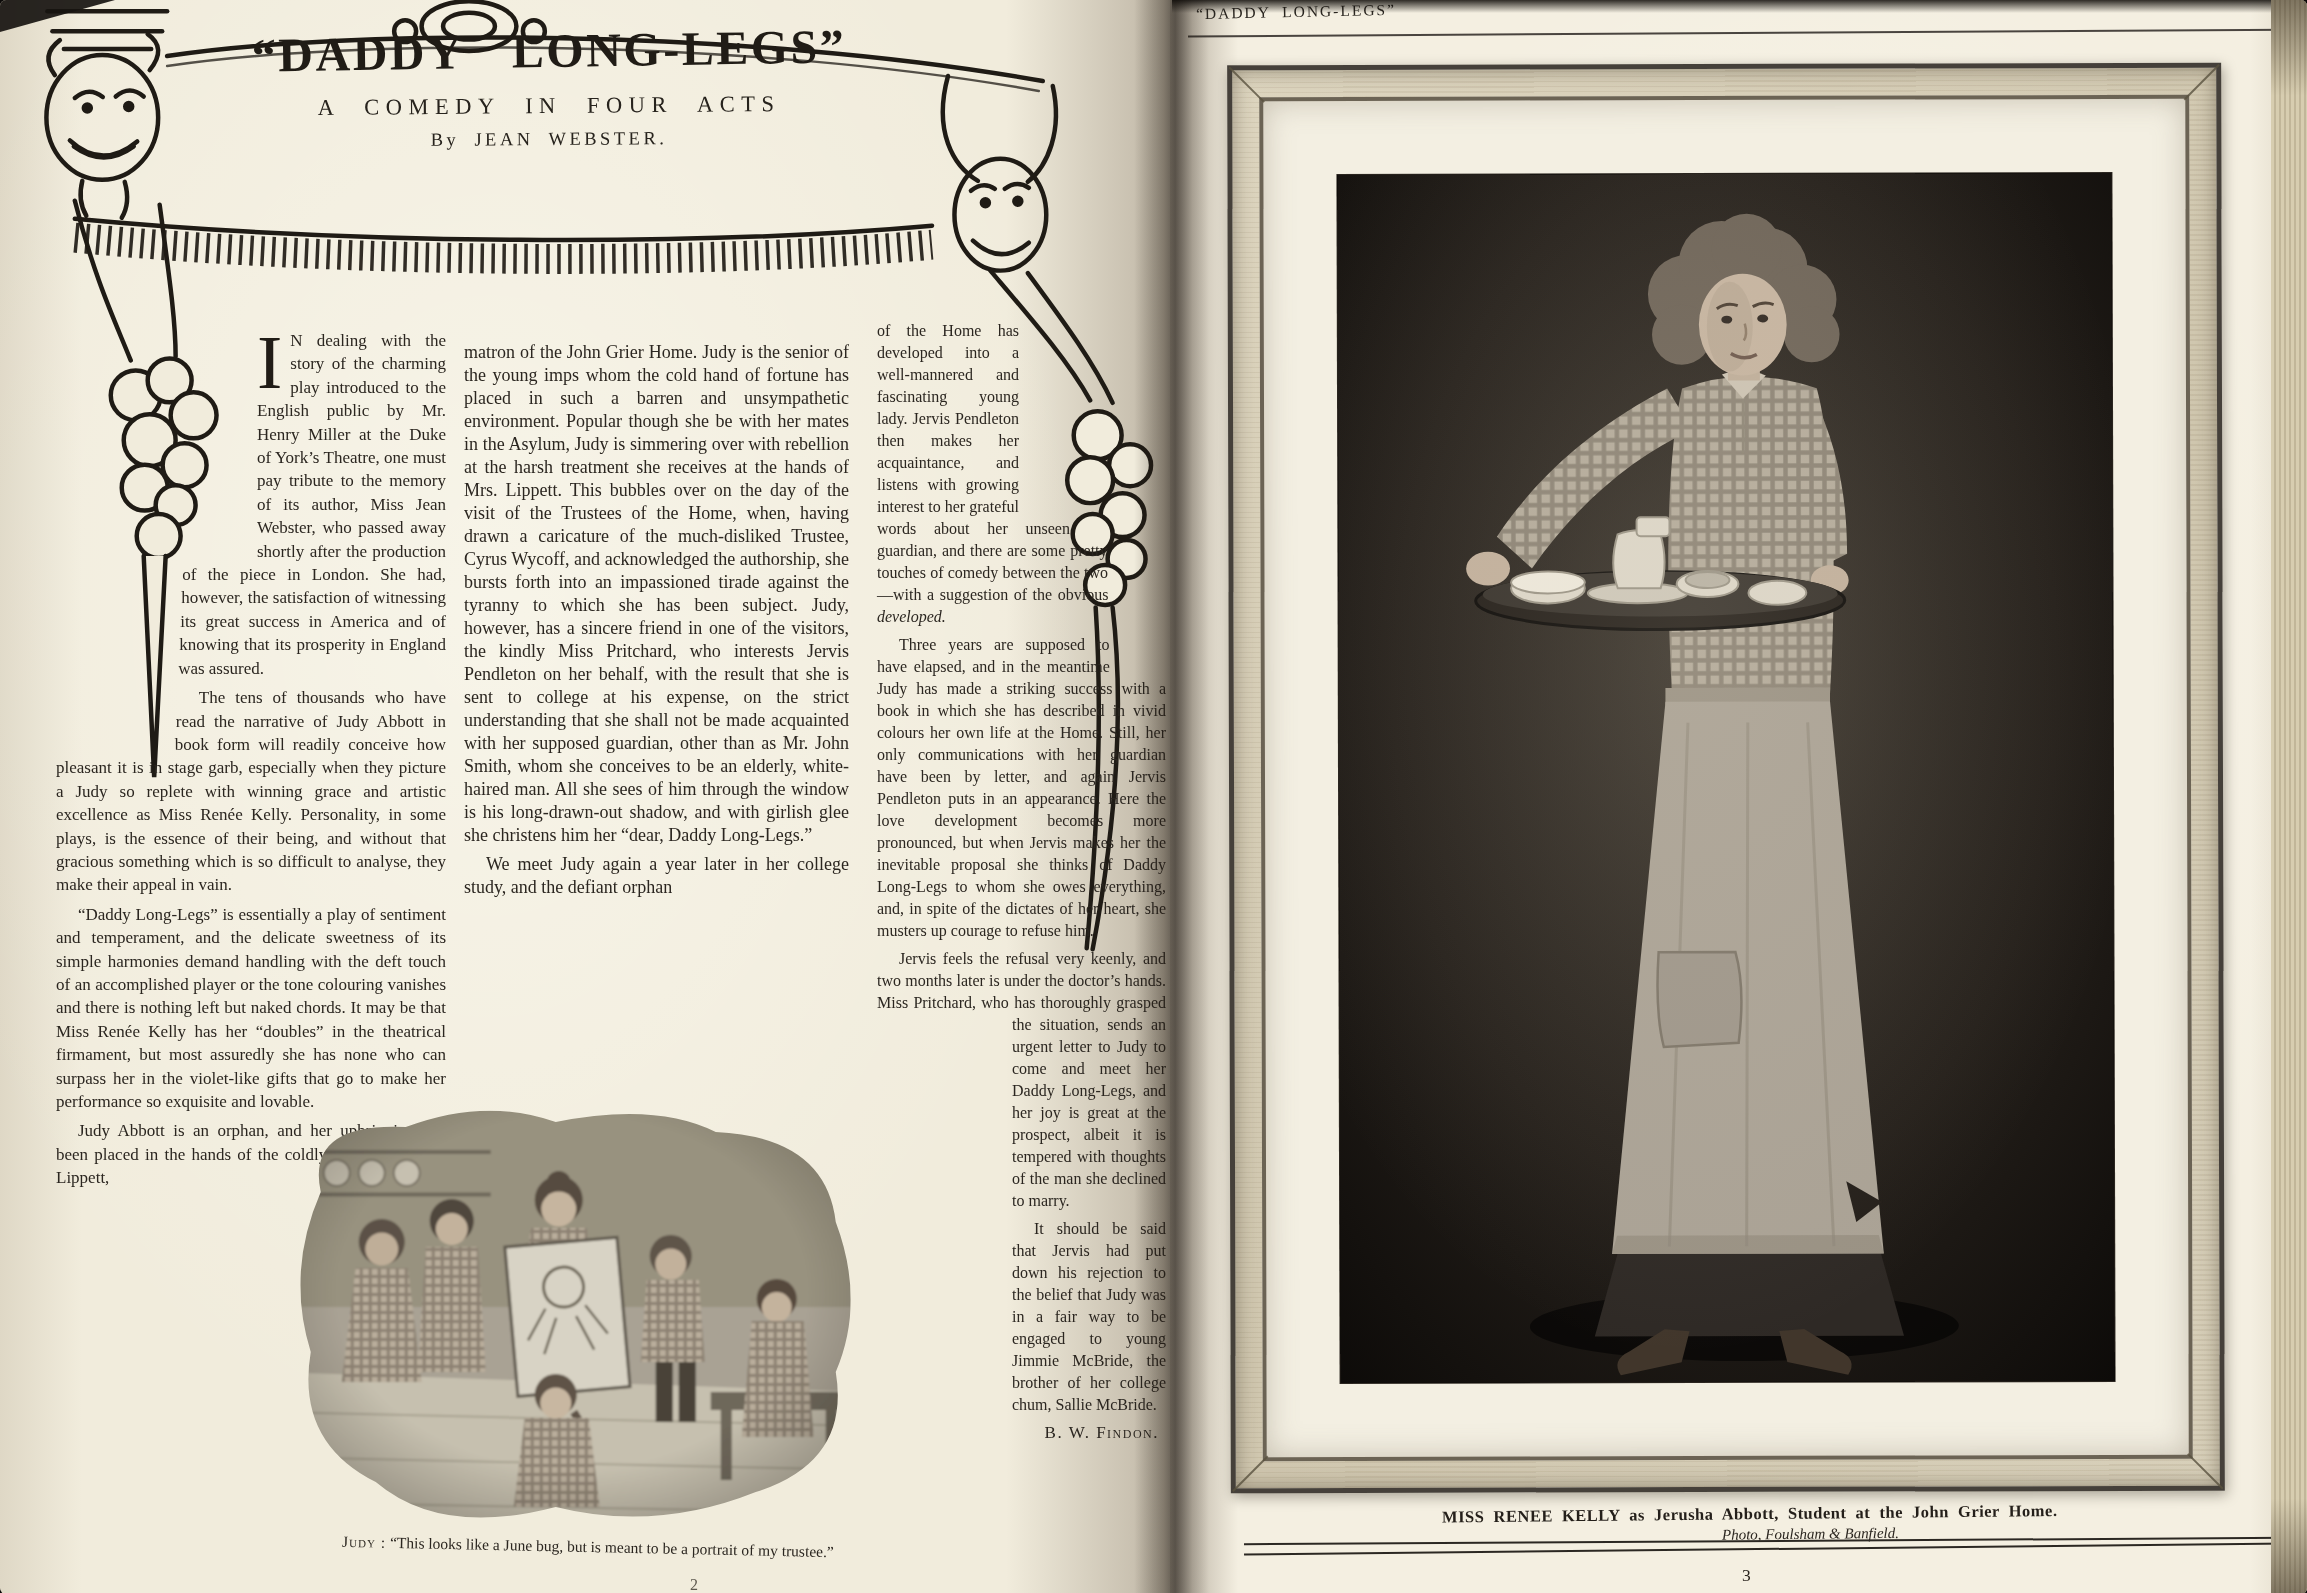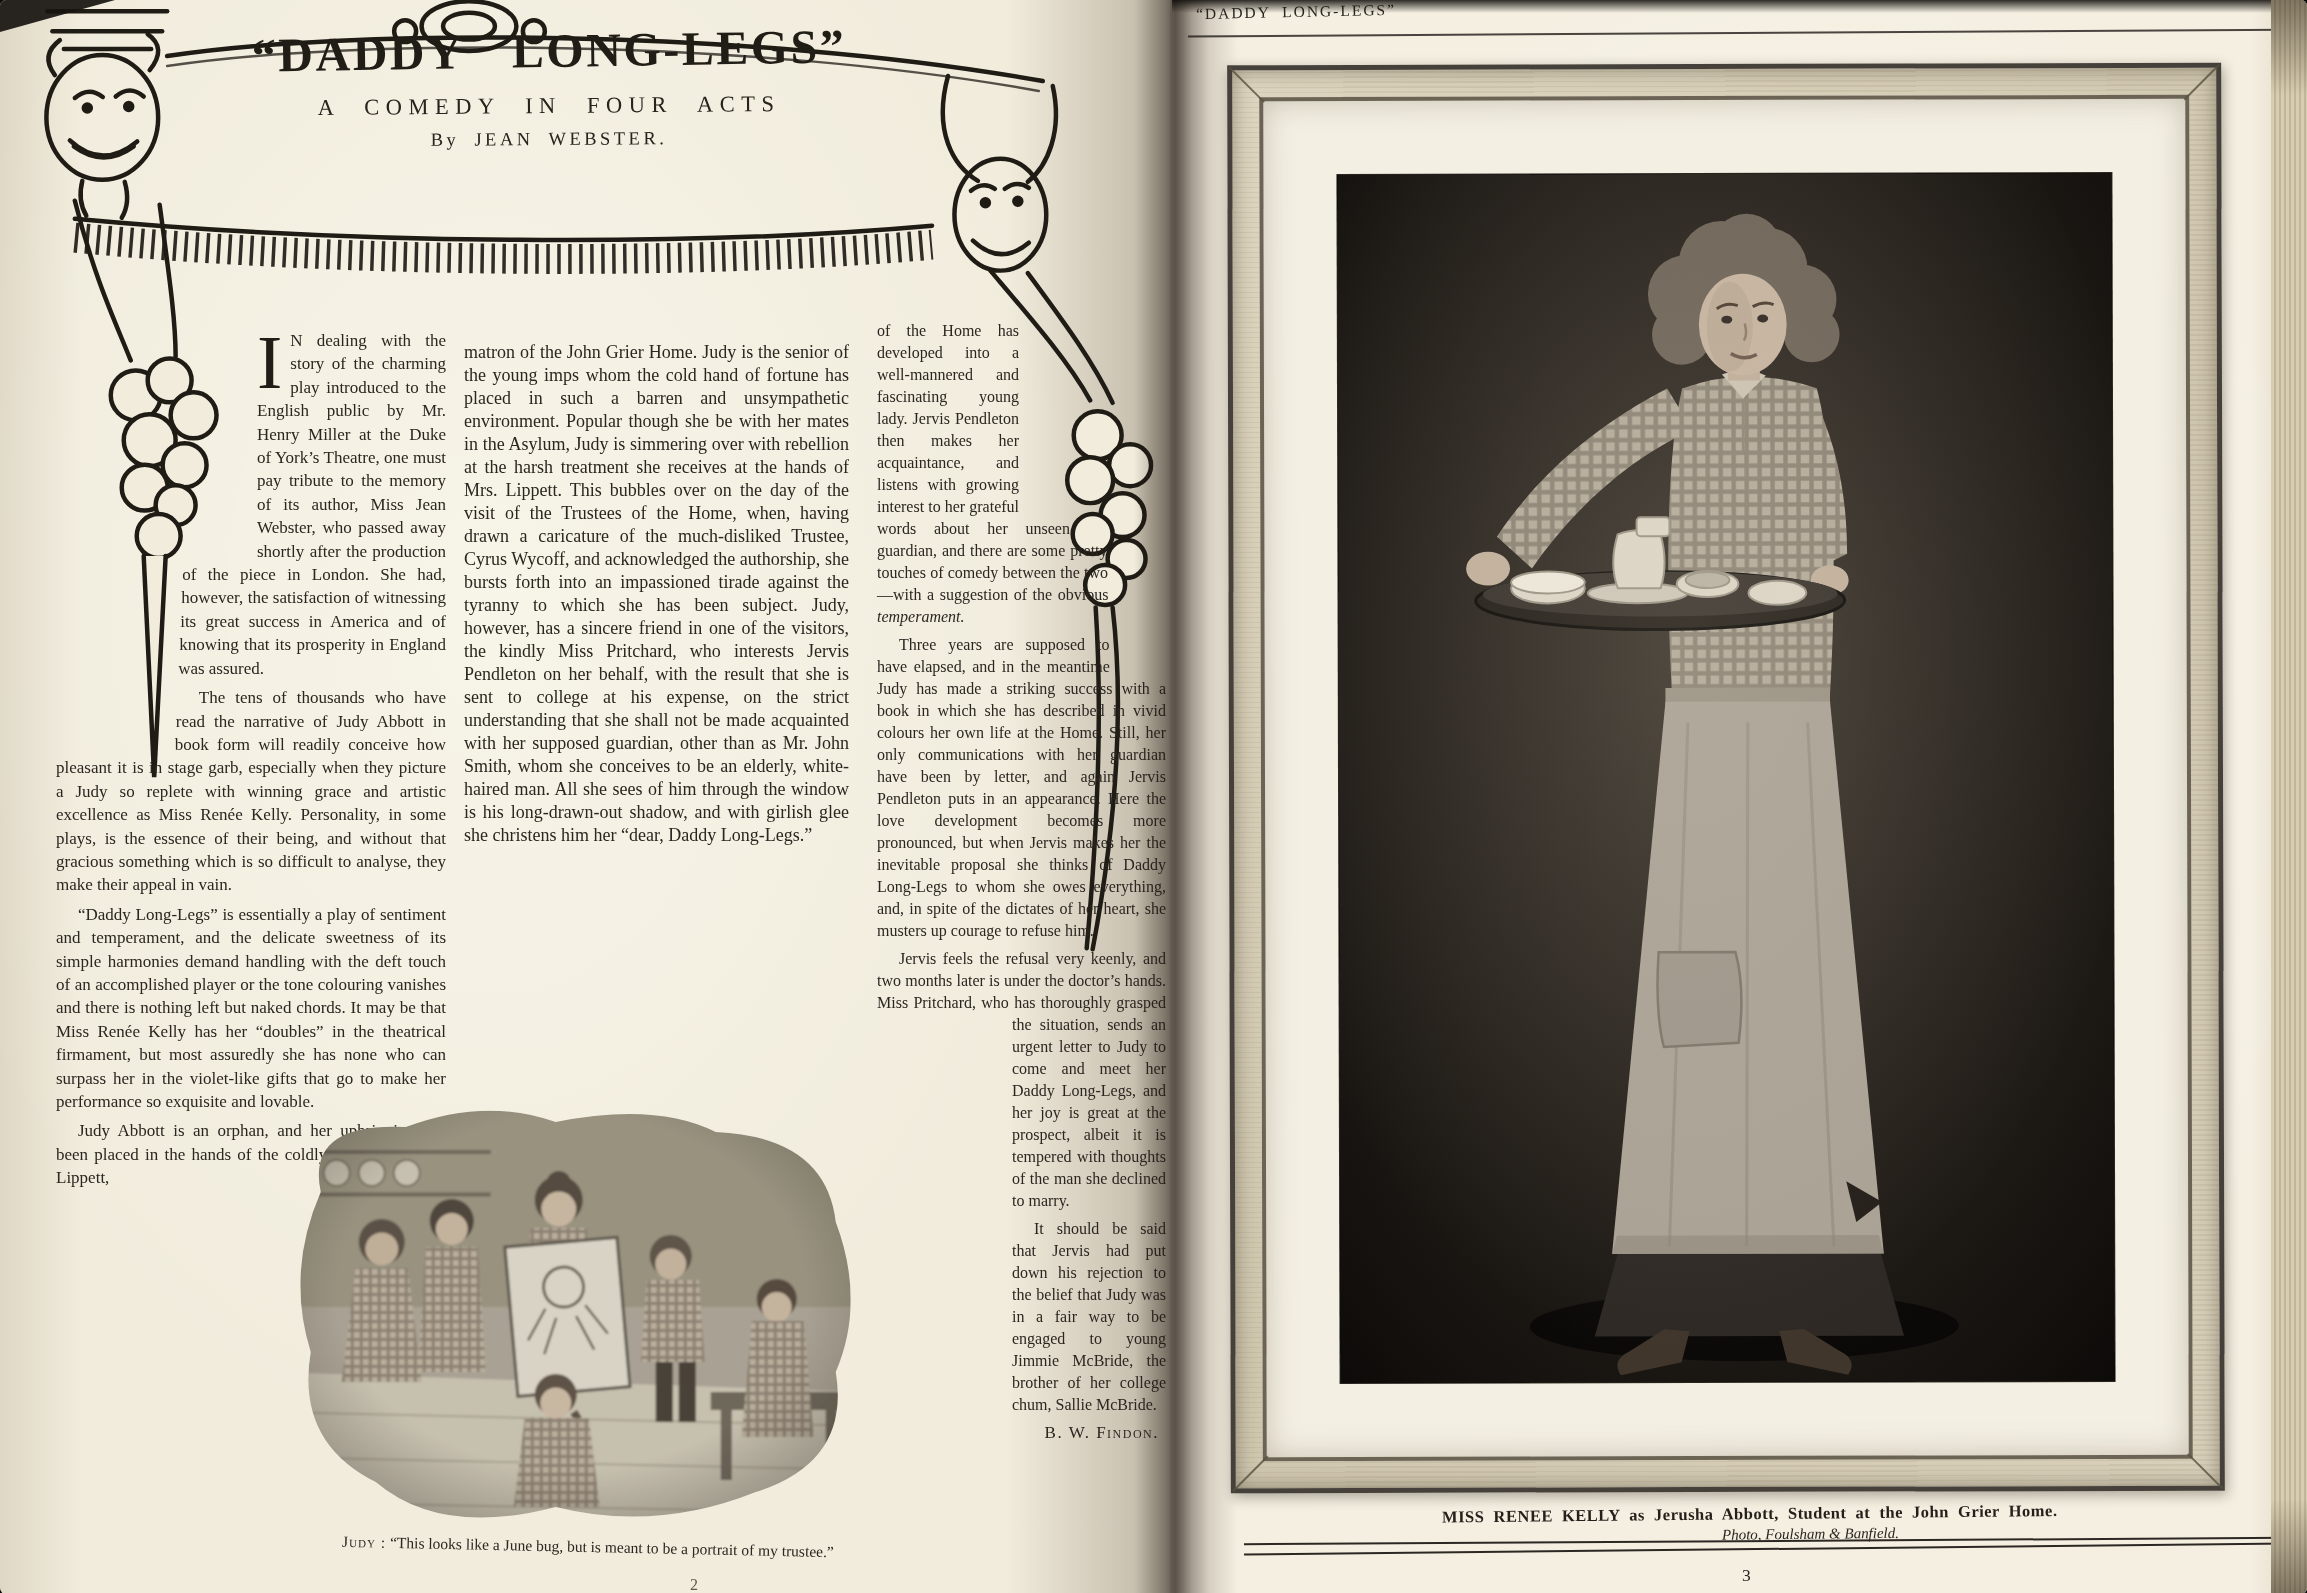--- a/index.html
+++ b/index.html
@@ -167,25 +167,26 @@
       <p class="first">
         <span class="dropcap">I</span><span>N dealing with the story of the charming play introduced to the English public by Mr. Henry Miller at the Duke of York’s Theatre, one must pay tribute to the memory of its author, Miss Jean Webster, who passed away shortly after the production of the piece in London. She had, however, the satisfaction of witnessing its great success in America and of knowing that its prosperity in England was assured.</span>
       </p>
       <p>The tens of thousands who have read the narrative of Judy Abbott in book form will readily conceive how pleasant it is in stage garb, especially when they picture a Judy so replete with winning grace and artistic excellence as Miss Renée Kelly. Personality, in some plays, is the essence of their being, and without that gracious something which is so difficult to analyse, they make their appeal in vain.</p>
       <p>“Daddy Long-Legs” is essentially a play of sentiment and temperament, and the delicate sweetness of its simple harmonies demand handling with the deft touch of an accomplished player or the tone colouring vanishes and there is nothing left but naked chords. It may be that Miss Renée Kelly has her “doubles” in the theatrical firmament, but most assuredly she has none who can surpass her in the violet-like gifts that go to make her performance so exquisite and lovable.</p>
       <p>Judy Abbott is an orphan, and her upbringing has been placed in the hands of the coldly calculating Mrs. Lippett,</p>
     </div>
 
     <div class="col col2">
       <p class="first">matron of the John Grier Home. Judy is the senior of the young imps whom the cold hand of fortune has placed in such a barren and unsympathetic environment. Popular though she be with her mates in the Asylum, Judy is simmering over with rebellion at the harsh treatment she receives at the hands of Mrs. Lippett. This bubbles over on the day of the visit of the Trustees of the Home, when, having drawn a caricature of the much-disliked Trustee, Cyrus Wycoff, and acknowledged the authorship, she bursts forth into an impassioned tirade against the tyranny to which she has been subject. Judy, however, has a sincere friend in one of the visitors, the kindly Miss Pritchard, who interests Jervis Pendleton on her behalf, with the result that she is sent to college at his expense, on the strict understanding that she shall not be made acquainted with her supposed guardian, other than as Mr. John Smith, whom she conceives to be an elderly, white-haired man. All she sees of him through the window is his long-drawn-out shadow, and with girlish glee she christens him her “dear, Daddy Long-Legs.”</p>
+      <p>We meet Judy again a year later in her college study, and the defiant orphan</p>
     </div>
 
     <div class="col col3">
       <div class="curtain-spacer"></div>
-      <p class="first"><span>of the Home has developed into a well-mannered and fascinating young lady. Jervis Pendleton then makes her acquaintance, and listens with growing interest to her grateful words about her unseen guardian, and there are some pretty touches of comedy between the two—with a suggestion of the obvious </span><span class="ital">temperament.</span></p>
+      <p class="first"><span>of the Home has developed into a well-mannered and fascinating young lady. Jervis Pendleton then makes her acquaintance, and listens with growing interest to her grateful words about her unseen guardian, and there are some pretty touches of comedy between the two—with a suggestion of the obvious </span><span class="ital">developed.</span></p>
       <p>Three years are supposed to have elapsed, and in the meantime Judy has made a striking success with a book in which she has described in vivid colours her own life at the Home. Still, her only communications with her guardian have been by letter, and again Jervis Pendleton puts in an appearance. Here the love development becomes more pronounced, but when Jervis makes her the inevitable proposal she thinks of Daddy Long-Legs to whom she owes everything, and, in spite of the dictates of her heart, she musters up courage to refuse him.</p>
       <p>
         <span>Jervis feels the refusal very keenly, and two months later is under the doctor’s hands. Miss Pritchard, who has thoroughly grasped the situation,</span>
         <span class="intrude"></span>
         <span>sends an urgent letter to Judy to come and meet her Daddy Long-Legs, and her joy is great at the prospect, albeit it is tempered with thoughts of the man she declined to marry.</span>
       </p>
       <p>It should be said that Jervis had put down his rejection to the belief that Judy was in a fair way to be engaged to young Jimmie McBride, the brother of her college chum, Sallie McBride.</p>
       <p class="sig">B. W. Findon.</p>
     </div>
 

